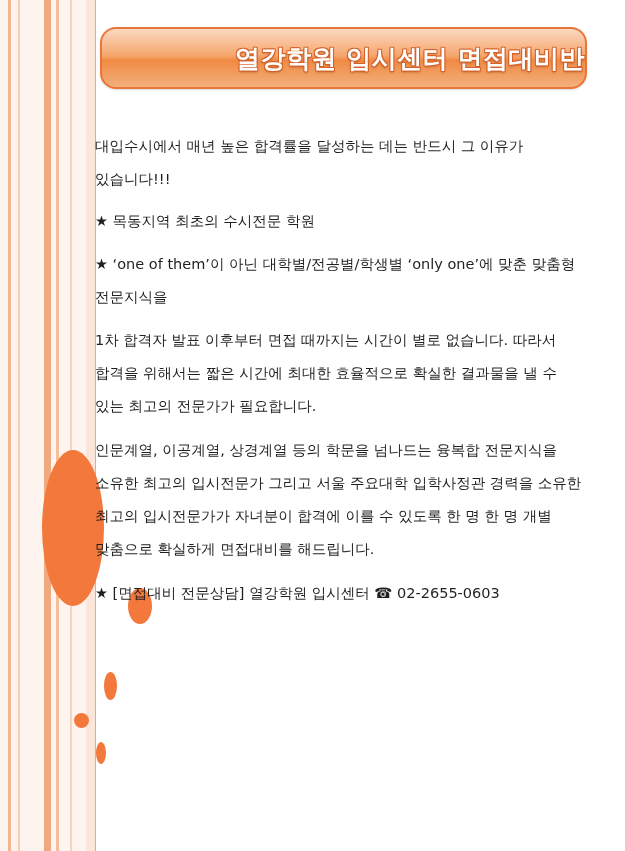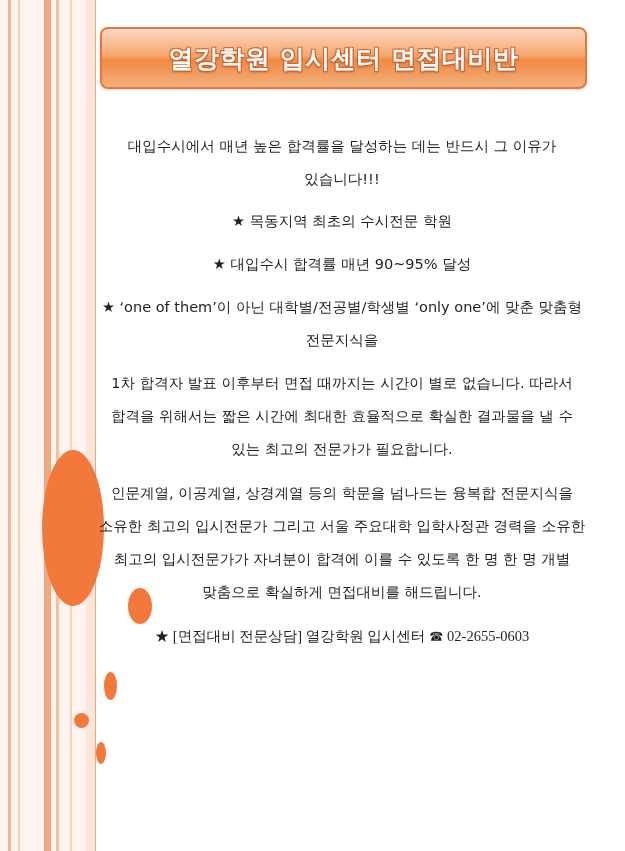--- a/index.html
+++ b/index.html
@@ -58,26 +58,26 @@
   .blob.b5 { left: 96px;  top: 742px; width: 10px;  height: 22px; }
 
   
   .banner {
     position: absolute;
     left: 100px;
     top: 27px;
     width: 483px;
     height: 58px;
     border: 2px solid #e8763a;
-    border-radius: 8px;
+    border-radius: 16px;
     background: linear-gradient(180deg, #fbd9c2 0%, #f6a66d 46%, #f08a44 54%, #f3b07c 100%);
     box-shadow: 0 1px 2px rgba(0,0,0,0.15);
     display: flex;
     align-items: center;
-    justify-content: center;
+    justify-content: flex-end;
   }
   .banner-text {
     font-family: "DejaVu Sans", "Liberation Sans", sans-serif;
     font-size: 25px;
     font-weight: bold;
     color: #ffffff;
     letter-spacing: 0.5px;
     text-shadow:
       -1px -1px 0 #d4622a,
        1px -1px 0 #d4622a,
@@ -86,34 +86,33 @@
        0    2px 2px rgba(120,50,10,0.35);
     white-space: nowrap;
   }
 
   
   .content {
     position: absolute;
     left: 95px;
     top: 130px;
     width: 494px;
-    text-align: center;
   }
   .para {
     font-size: 14.5px;
     line-height: 33px;
     color: #231f20;
     margin: 0 0 11px 0;
     word-break: keep-all;
     position: relative;
     z-index: 2;
   }
   .para.tight { margin-bottom: 9px; }
   .para.bullet { margin-bottom: 10px; }
-  .para.last { margin-bottom: 0; font-family: Liberation Serif, serif; }
+  .para.last { margin-bottom: 0; }
 </style>
 </head>
 <body>
 
 <div class="left-band">
   <div class="stripe s1"></div>
   <div class="stripe s2"></div>
   <div class="stripe s3"></div>
   <div class="stripe s4"></div>
   <div class="stripe s5"></div>
@@ -127,18 +126,17 @@
 <div class="blob b4"></div>
 <div class="blob b5"></div>
 
 <div class="banner">
   <span class="banner-text">열강학원 입시센터 면접대비반</span>
 </div>
 
 <div class="content">
   <p class="para tight">대입수시에서 매년 높은 합격률을 달성하는 데는 반드시 그 이유가 있습니다!!!</p>
   <p class="para bullet">★ 목동지역 최초의 수시전문 학원</p>
-  <p class="para bullet">★ 대입수시 합격률 매년 90~95% 달성</p>
   <p class="para bullet">★ ‘one of them’이 아닌 대학별/전공별/학생별 ‘only one’에 맞춘 맞춤형 전문지식을</p>
   <p class="para">1차 합격자 발표 이후부터 면접 때까지는 시간이 별로 없습니다. 따라서 합격을 위해서는 짧은 시간에 최대한 효율적으로 확실한 결과물을 낼 수 있는 최고의 전문가가 필요합니다.</p>
   <p class="para">인문계열, 이공계열, 상경계열 등의 학문을 넘나드는 융복합 전문지식을 소유한 최고의 입시전문가 그리고 서울 주요대학 입학사정관 경력을 소유한 최고의 입시전문가가 자녀분이 합격에 이를 수 있도록 한 명 한 명 개별 맞춤으로 확실하게 면접대비를 해드립니다.</p>
   <p class="para last">★ [면접대비 전문상담] 열강학원 입시센터 ☎ 02-2655-0603</p>
 </div>
 
 </body></html>

